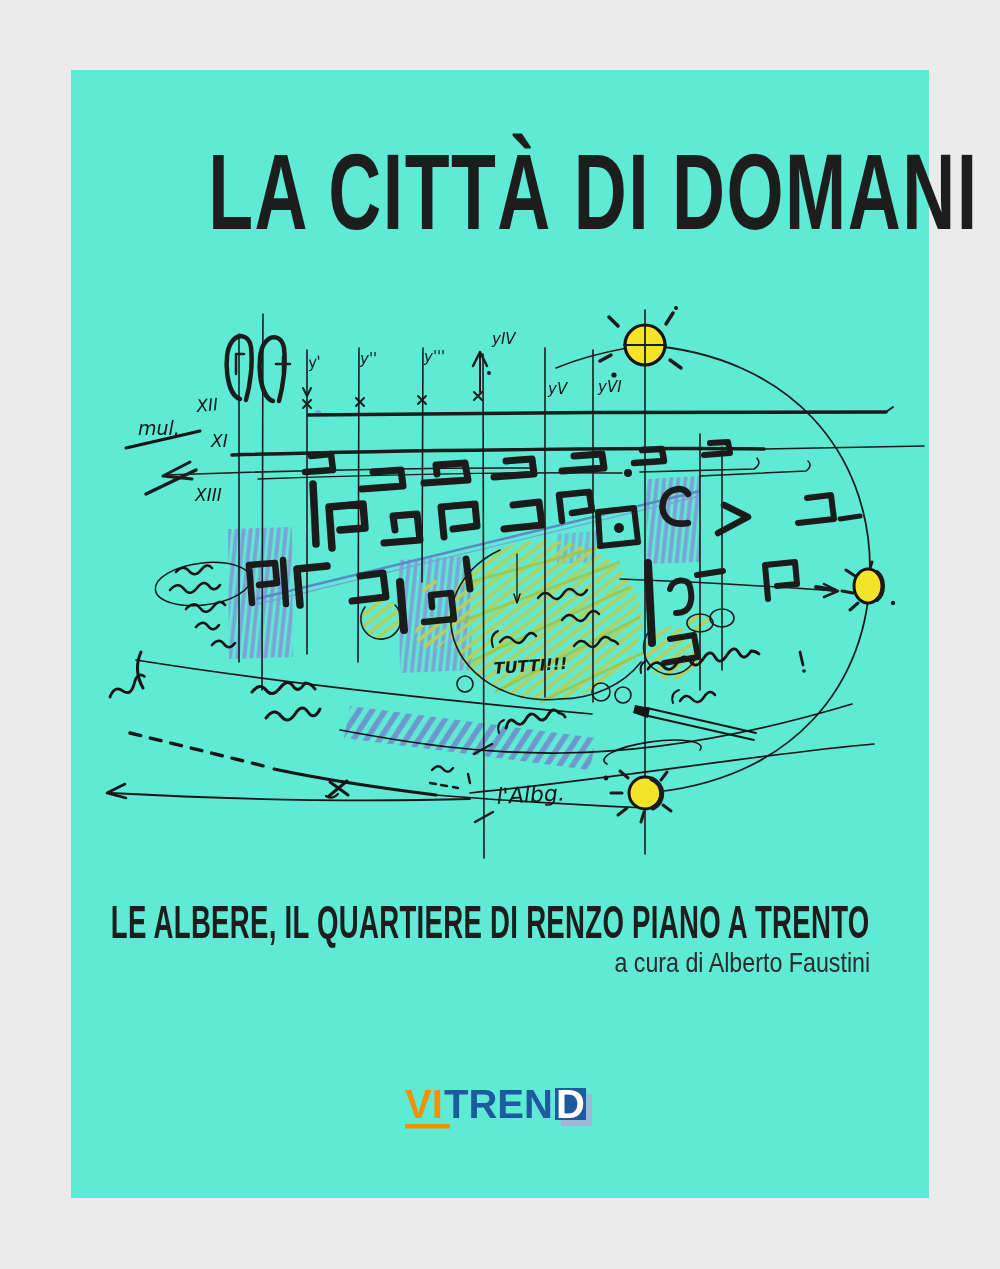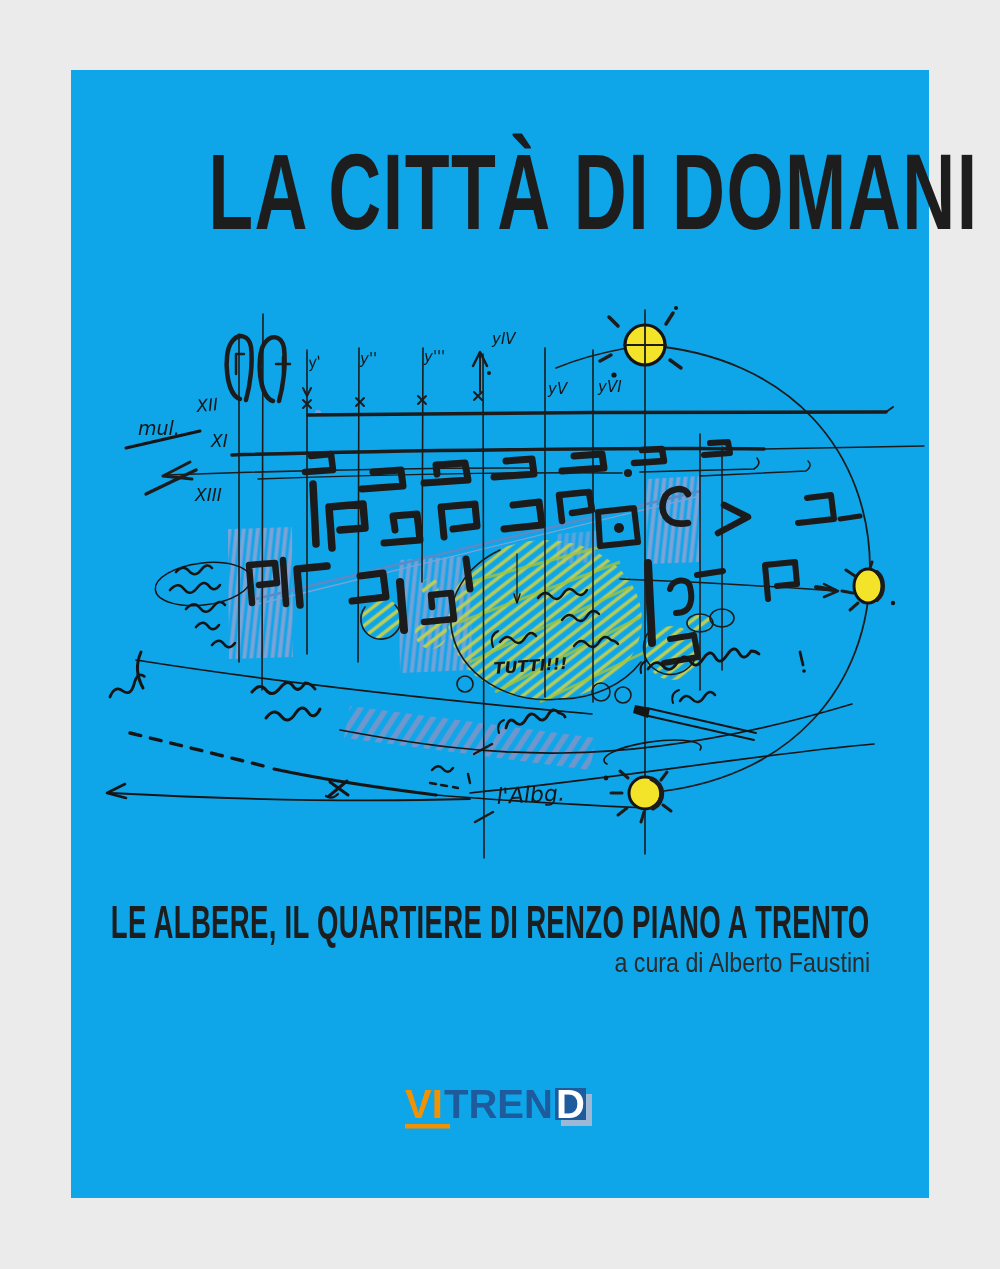--- a/index.html
+++ b/index.html
@@ -3,21 +3,21 @@
 <meta charset="utf-8">
 <style>
   html,body{margin:0;padding:0;}
   body{
     width:1000px;height:1269px;position:relative;overflow:hidden;
     background:#ebebeb;
     font-family:"Liberation Sans", sans-serif;
   }
   .cover{
     position:absolute;left:71px;top:70px;width:858px;height:1128px;
-    background:#0ea5e9;
+    background:#5eead4;
   }
   .title{
     position:absolute;top:68px;left:0;width:100%;
     text-align:center;white-space:nowrap;
     font-weight:700;font-size:108px;line-height:1.0;
     letter-spacing:.02em;color:#1d1d1d;
     transform:scaleX(.68);transform-origin:50% 0;
   }
   .sketch{
     position:absolute;left:28px;top:235px;

